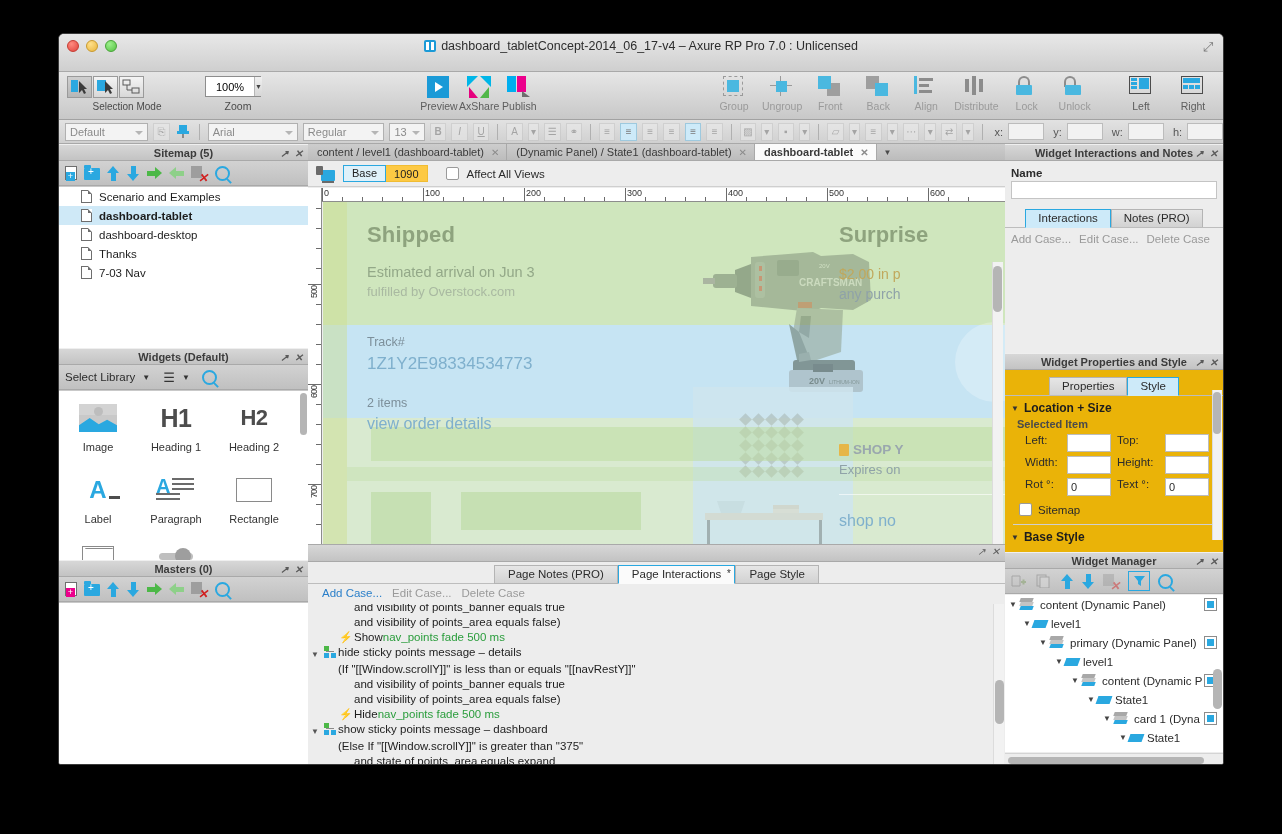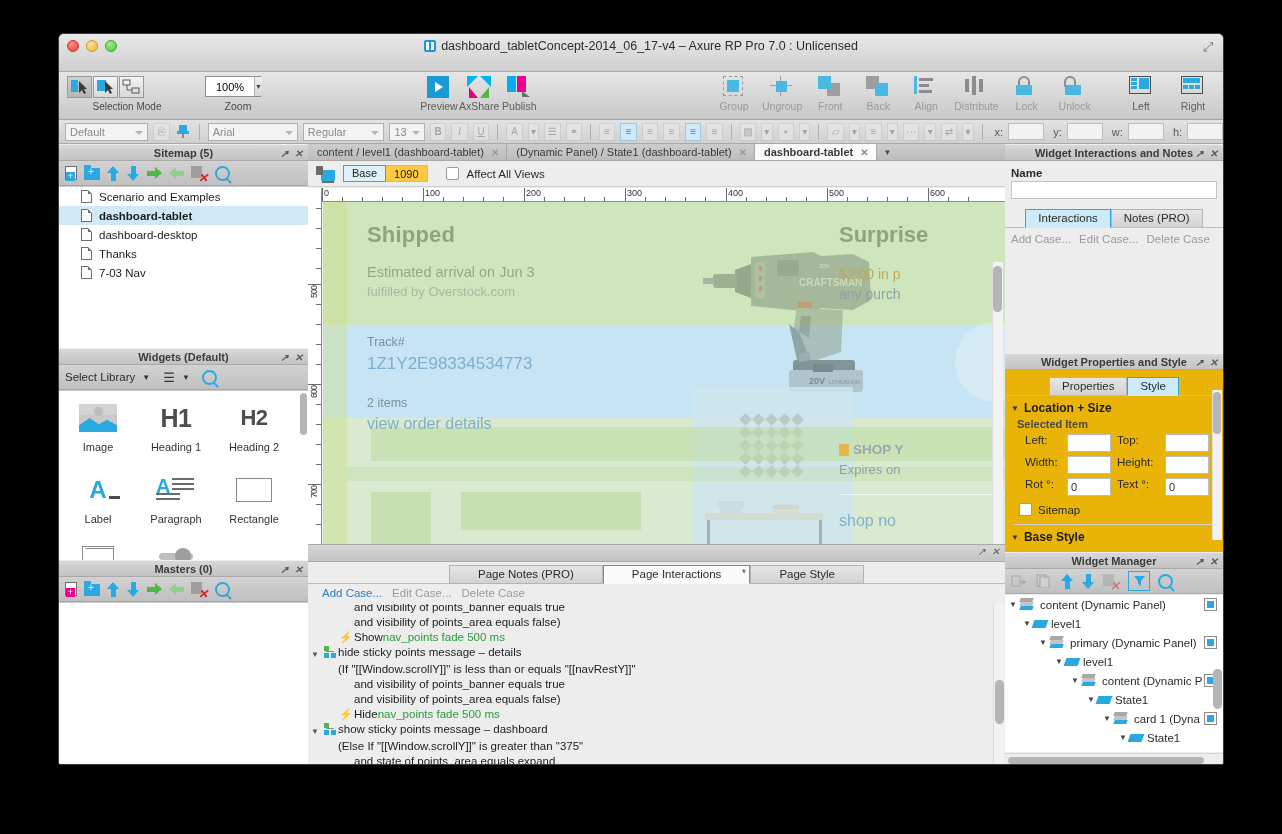--- a/index.html
+++ b/index.html
@@ -325,21 +325,21 @@
   .canvasVScroll{ position:absolute; right:2px; top:60px; width:11px; height:340px;}
   .canvasVScroll .tr{position:absolute;left:0;top:0;width:11px;height:340px;background:#f2f2f2;border-left:1px solid #dcdcdc;}
   .canvasVScroll .th{position:absolute;left:1px;top:4px;width:9px;height:46px;background:#b5b5b5;border-radius:5px;}
 
   
   .bottompanel{ position:absolute; left:249px; right:218px; bottom:0; height:222px; background:#ededed; border-top:1px solid #a9a9a9;}
   .bp-hdr{height:17px;background:linear-gradient(#d7d7d7,#c3c3c3);border-bottom:1px solid #a9a9a9;position:relative;}
   .bp-hdr .acts{position:absolute;right:5px;top:1px;display:flex;gap:6px;color:#5a5a5a;font-size:10px;}
   .bp-tabs{height:22px;display:flex;align-items:flex-end;justify-content:center;gap:0;padding-top:3px;position:relative;}
   .bp-tabs:before{content:"";position:absolute;left:0;right:0;bottom:0;height:1px;background:#bdbdbd;}
-  .bptab{height:19px;line-height:17px;padding:0 28px;font-size:11.5px;border:1px solid #b4b4b4;
+  .bptab{height:19px;line-height:17px;padding:0 13px;font-size:11.5px;border:1px solid #b4b4b4;
          background:linear-gradient(#e6e6e6,#d2d2d2);color:#2b2b2b;position:relative;}
   .bptab.active{background:#fbfbfb;border:1px solid #2aa8e0;border-bottom-color:#fbfbfb;z-index:2;}
   .bptab .star{position:absolute;right:4px;top:-1px;font-size:10px;color:#333;}
   .bp-actions{height:18px;display:flex;align-items:center;gap:10px;padding-left:14px;font-size:11.5px;}
   .bp-actions .a1{color:#2a7fc9;}
   .bp-actions .a2{color:#9a9a9a;}
   .bp-list{position:absolute;left:0;right:14px;top:59px;bottom:0;overflow:hidden;font-size:11.5px;color:#1d1d1d;}
   .ir{display:flex;align-items:flex-start;line-height:15px;white-space:nowrap;}
   .ir .caret{width:14px;color:#555;font-size:8px;flex:none;text-align:center;padding-top:2px;}
   .ir .node{width:16px;flex:none;position:relative;height:14px;}

